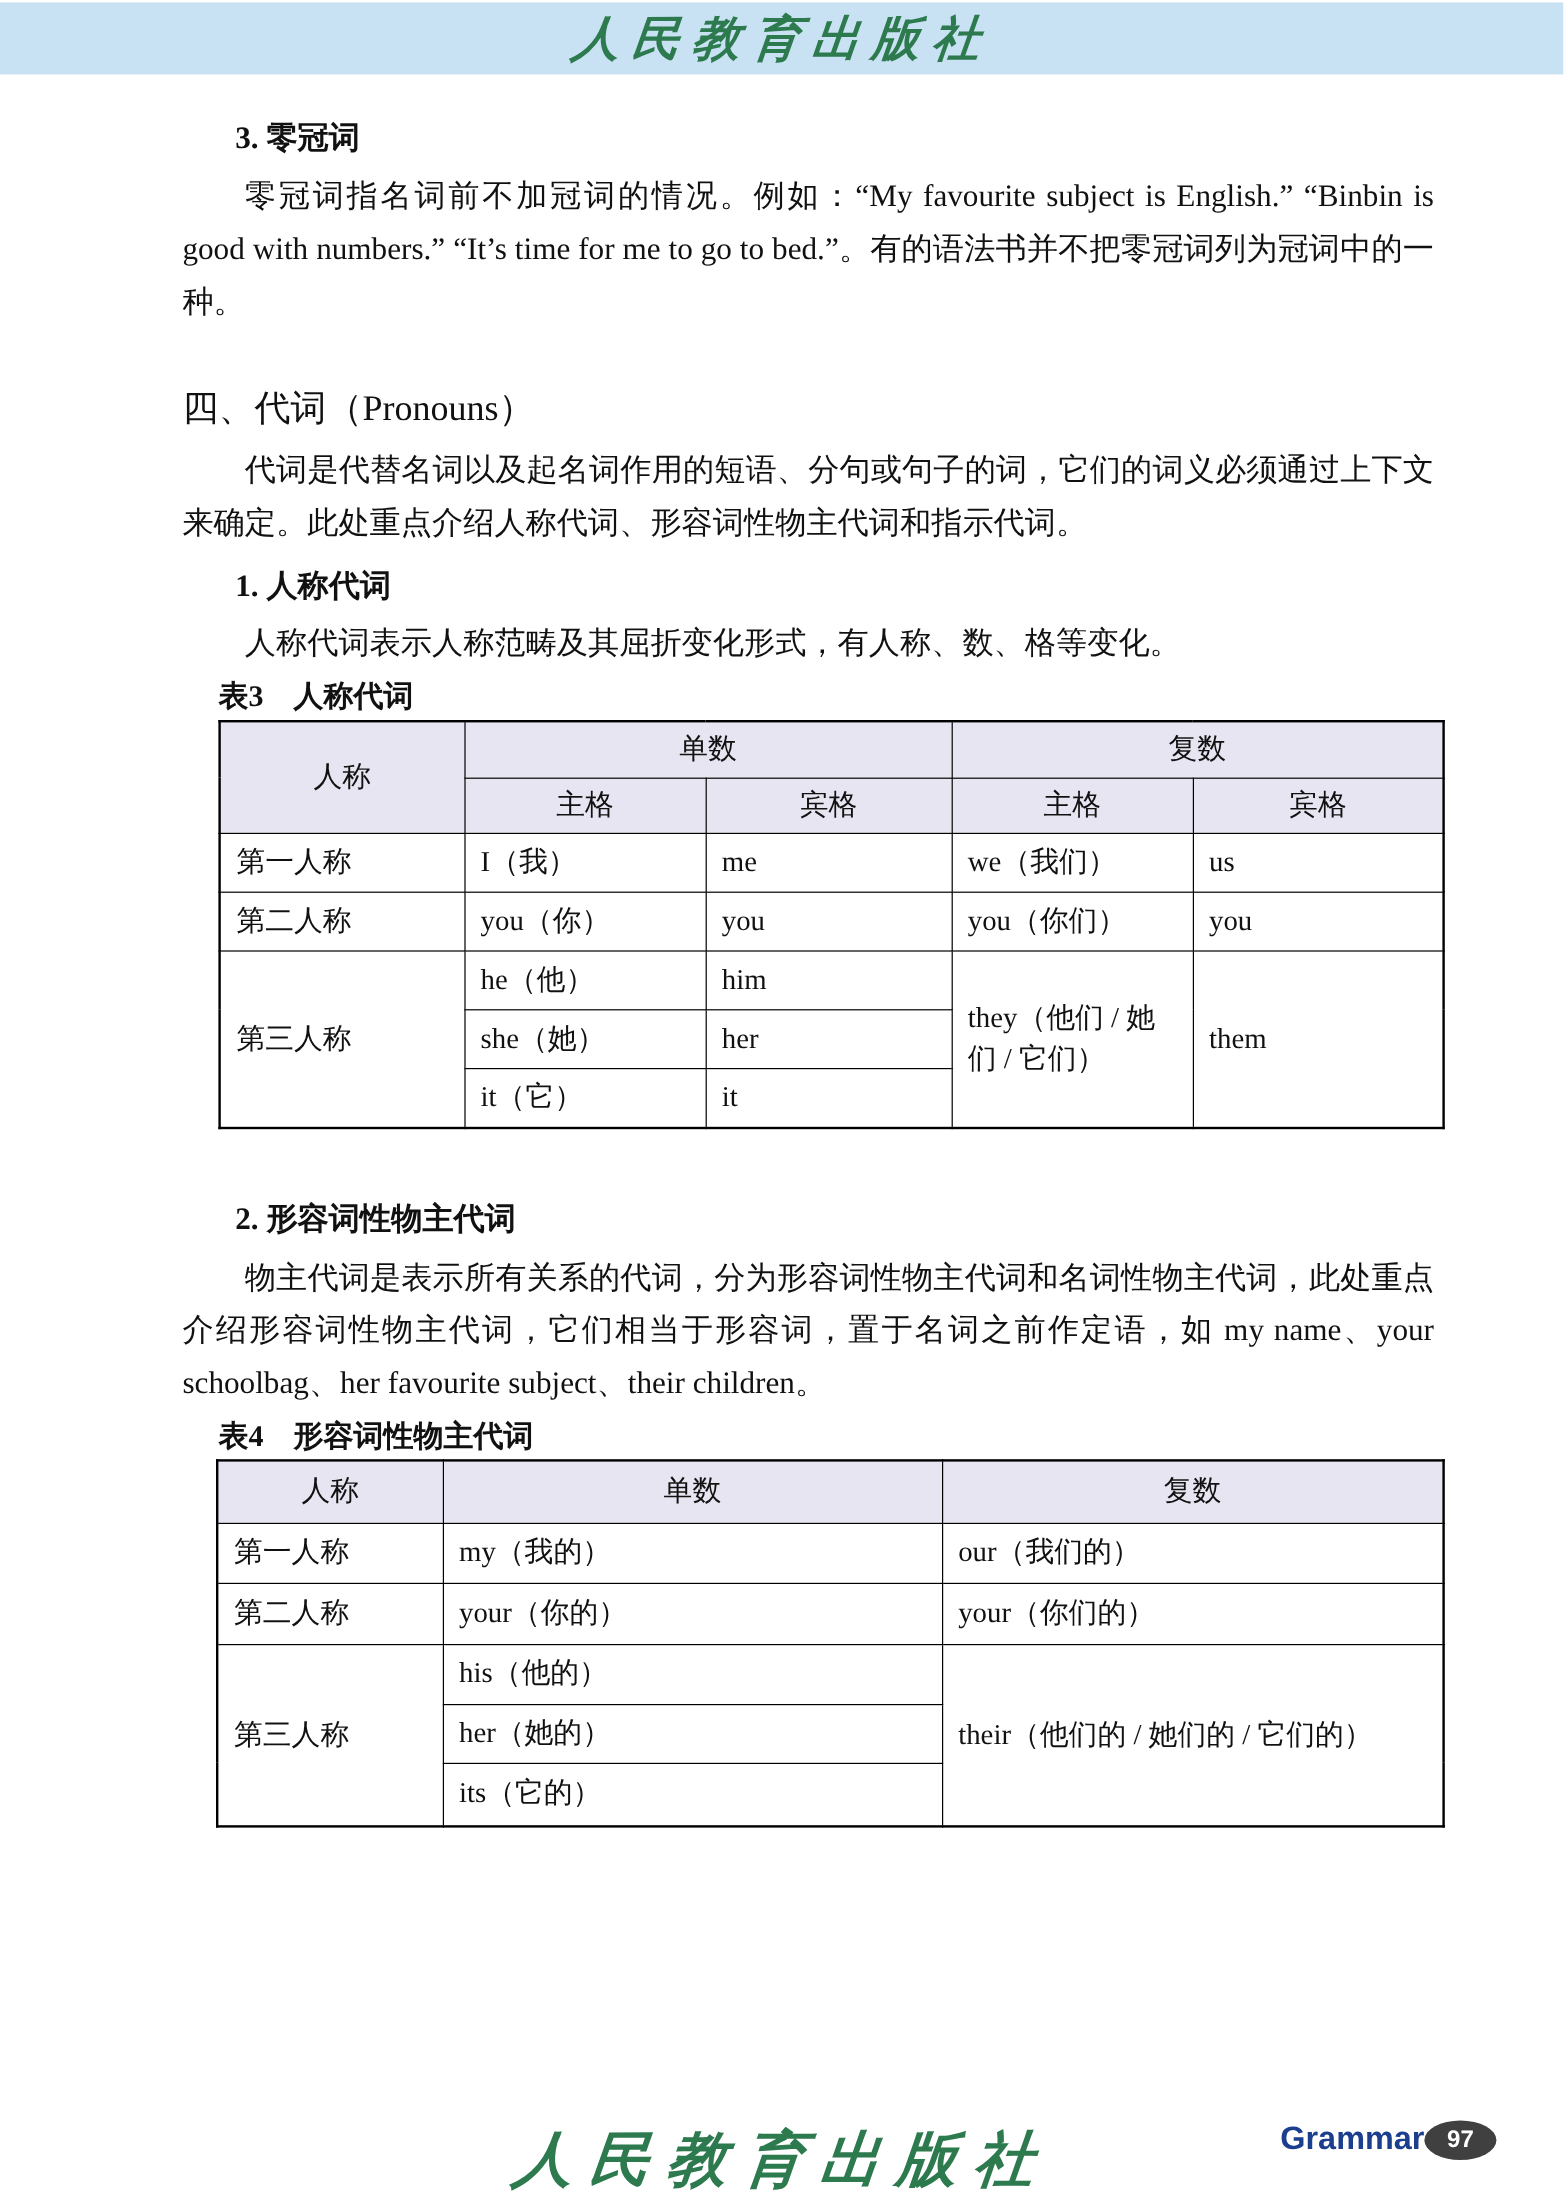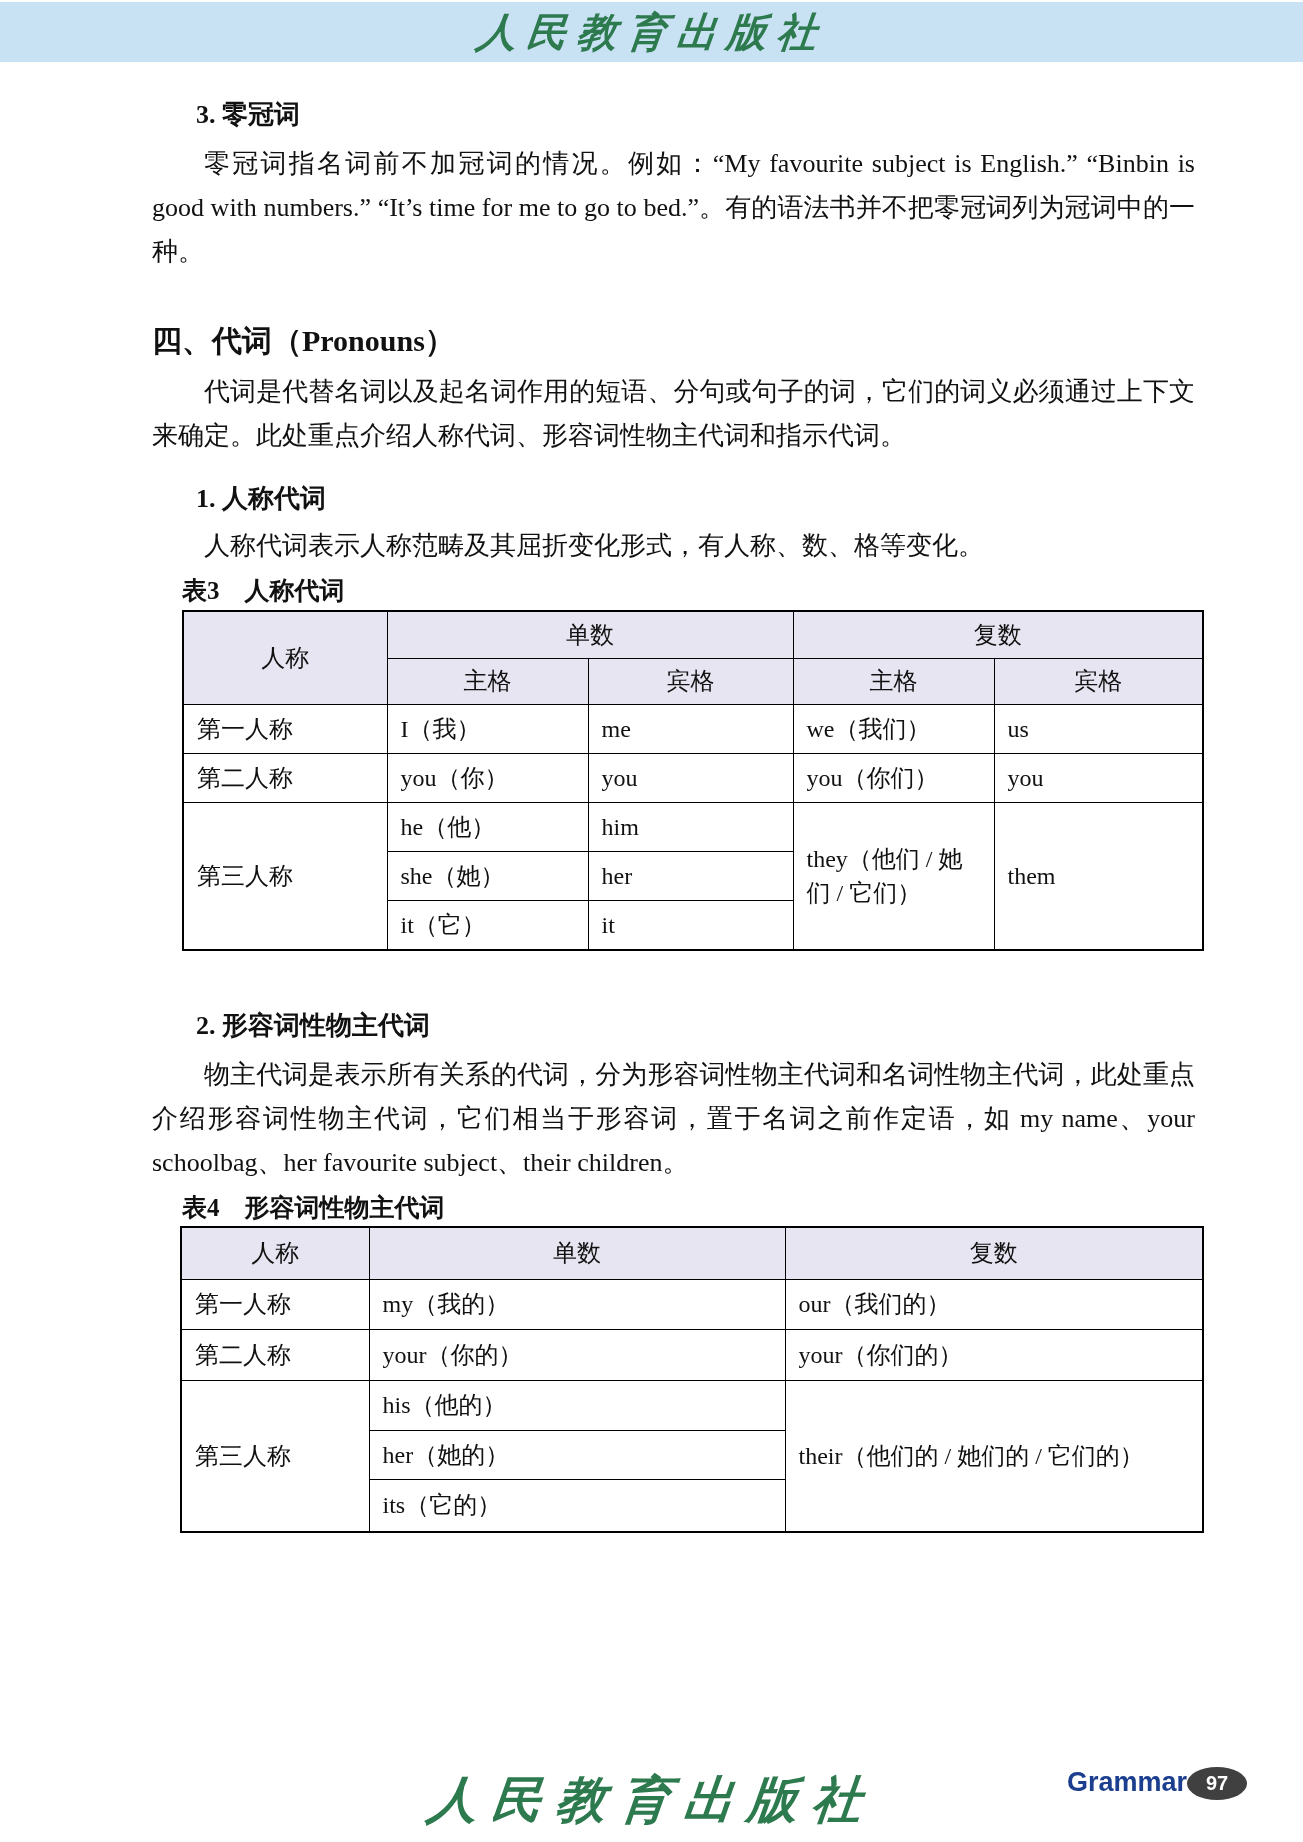--- a/index.html
+++ b/index.html
@@ -36,34 +36,34 @@
   
   .content { padding: 0 108px 0 152px; }
   .sec-heading {
     font-weight: bold;
     font-size: 26px;
     line-height: 34px;
     margin-left: 44px;
   }
   .h-zero { margin-top: 36px; }
   .main-heading {
-    font-weight: bold;
+    font-weight: normal;
     font-size: 30px;
     line-height: 42px;
     margin-top: 46px;
   }
   .para {
     font-size: 26px;
     line-height: 44px;
     margin-top: 10px;
     text-indent: 52px;
     text-align: justify;
   }
   .para-intro { margin-top: 8px; }
-  .h-personal { margin-top: 24px; }
+  .h-personal { margin-top: 14px; }
   .para-personal { margin-top: 8px; }
   .tbl-caption {
     font-weight: bold;
     font-size: 25px;
     line-height: 34px;
     width: 1020px;
     margin: 6px 0 0 30px;
     text-align: left;
   }
   

